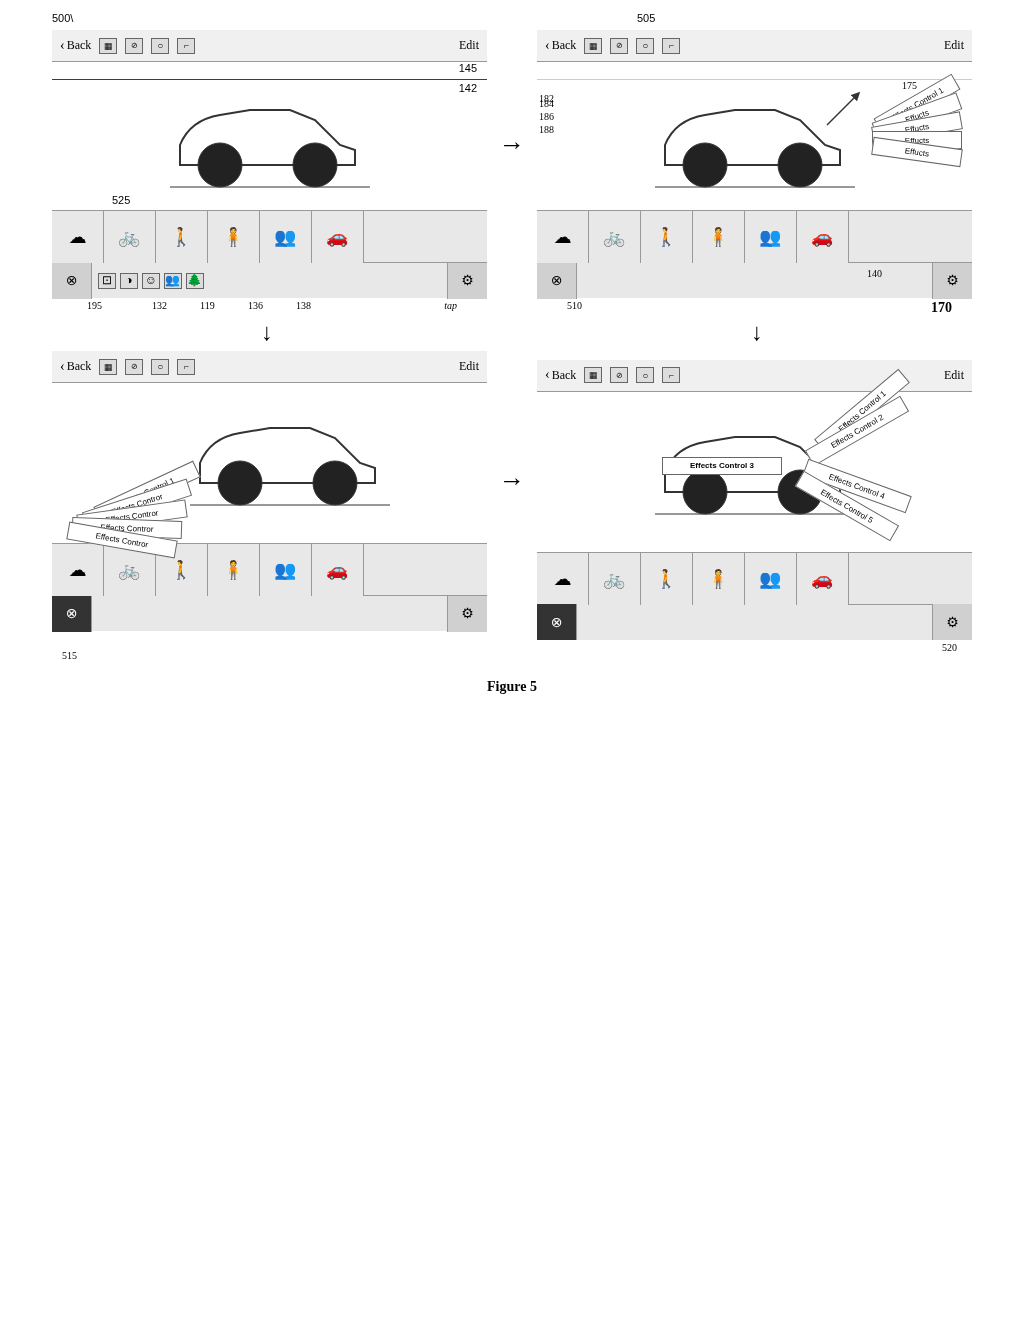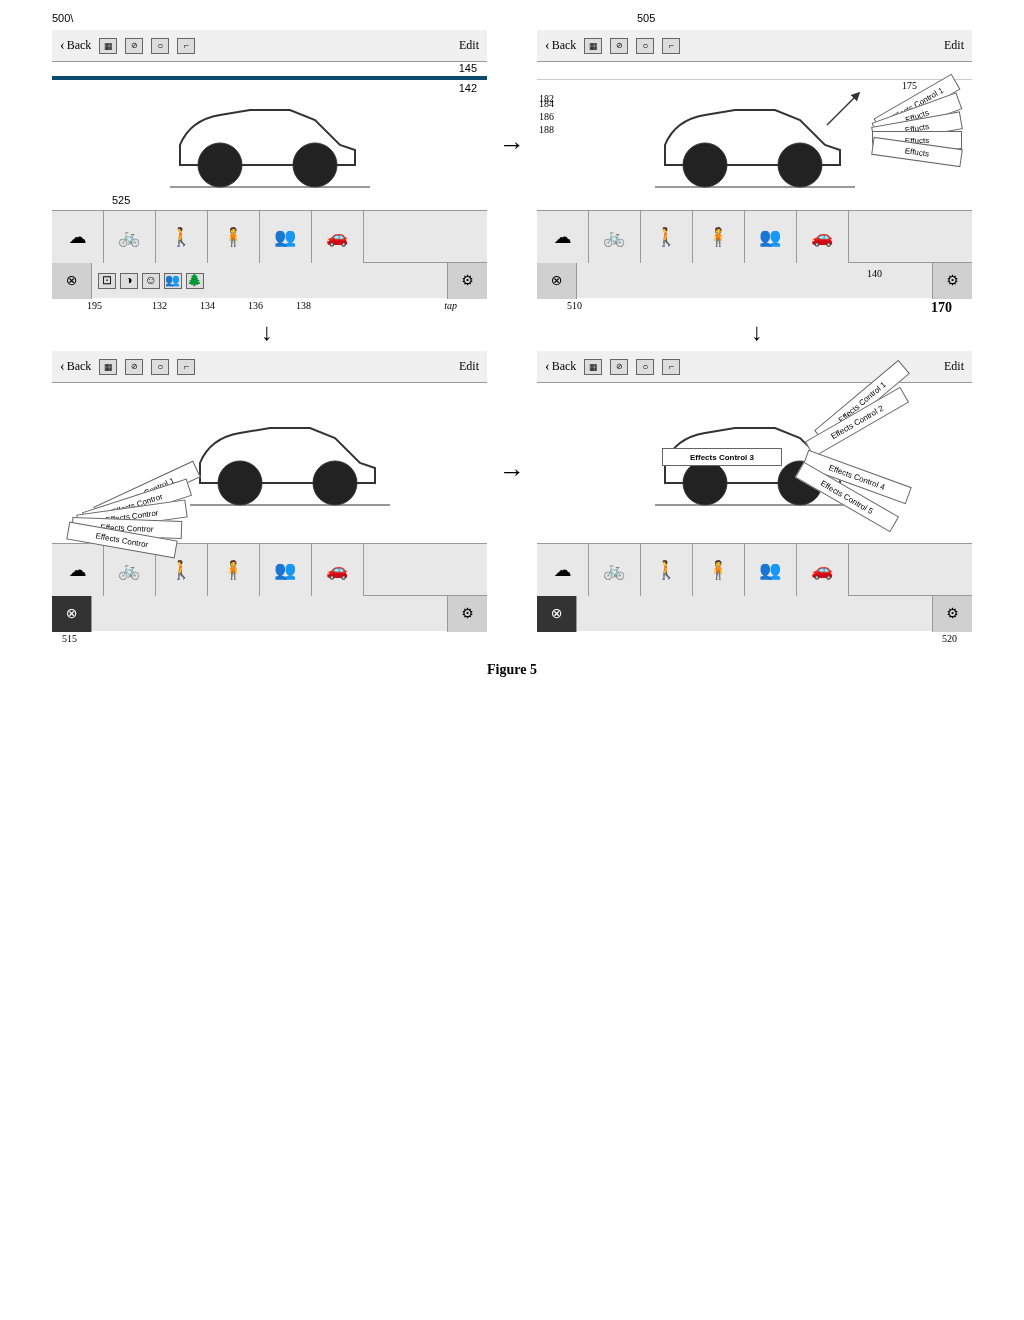--- a/index.html
+++ b/index.html
@@ -170,21 +170,21 @@
           </div>
 
           <div class="toolbar-icon" style="font-size:9px;">▦</div>
           <div class="toolbar-icon">⊘</div>
           <div class="toolbar-icon" style="font-size:10px;">○</div>
           <div class="toolbar-icon" style="font-size:10px;">⌐</div>
           <div class="toolbar-spacer"></div>
           <div class="toolbar-edit">Edit</div>
         </div>
 
-        <div style="position:relative; height:18px; border-bottom:4px solid #0c4a6e;">
+        <div style="position:relative; height:18px; border-bottom:1px solid #0c4a6e;">
           <div class="section-label" style="top:0; right:10px;">145</div>
         </div>
 
         <div style="position:relative;">
           <div class="section-label" style="top:2px; right:10px;">142</div>
           <div class="car-area">
             <svg class="car-svg" viewBox="0 0 220 110">
 
               <path d="M20,75 L20,55 Q30,30 60,25 L90,20 L130,20 L155,30 L180,55 L195,60 L195,75 Z" fill="none" stroke="#333" stroke-width="2"></path>
 
@@ -216,21 +216,21 @@
             <div class="toolbar-icon" style="font-size:12px;">☺</div>
             <div class="toolbar-icon" style="font-size:12px;">👥</div>
             <div class="toolbar-icon" style="font-size:12px;">🌲</div>
           </div>
           <div class="bottom-right" style="font-size:14px;">⚙</div>
         </div>
 
         <div style="position:relative; height:16px; display:flex; padding: 0 10px;">
           <div style="position:absolute; left:35px; font-size:10px; top:2px;">195</div>
           <div style="position:absolute; left:100px; font-size:10px; top:2px;">132</div>
-          <div style="position:absolute; left:148px; font-size:10px; top:2px;">134</div>
+          <div style="position:absolute; left:148px; font-size:10px; top:2px;">119</div>
           <div style="position:absolute; left:196px; font-size:10px; top:2px;">136</div>
           <div style="position:absolute; left:244px; font-size:10px; top:2px;">138</div>
           <div style="position:absolute; right:30px; font-size:10px; top:2px; font-style:italic;">tap</div>
         </div>
       </div>
 
       <div style="display:flex; align-items:center; padding:0 12px; font-size:26px; font-weight:bold; margin-top:-60px;">→</div>
 
       <div style="position:relative; flex:1;">
 
@@ -362,21 +362,21 @@
           <div class="thumb-item">👥</div>
           <div class="thumb-item">🚗</div>
         </div>
 
         <div class="bottom-bar">
           <div class="bottom-left" style="font-size:14px; background:#333; color:#fff;">⊗</div>
           <div class="bottom-middle"></div>
           <div class="bottom-right" style="font-size:14px;">⚙</div>
         </div>
 
-        <div style="position:relative; height:16px;">
+        <div style="position:relative; height:16px;margin-top:17px;">
           <div style="position:absolute; left:10px; font-size:10px; top:2px;">515</div>
         </div>
       </div>
 
       <div style="display:flex; align-items:center; padding:0 12px; font-size:26px; font-weight:bold; margin-top:-60px;">→</div>
 
       <div style="position:relative; flex:1;">
 
         <div class="toolbar">
           <div class="toolbar-back">

